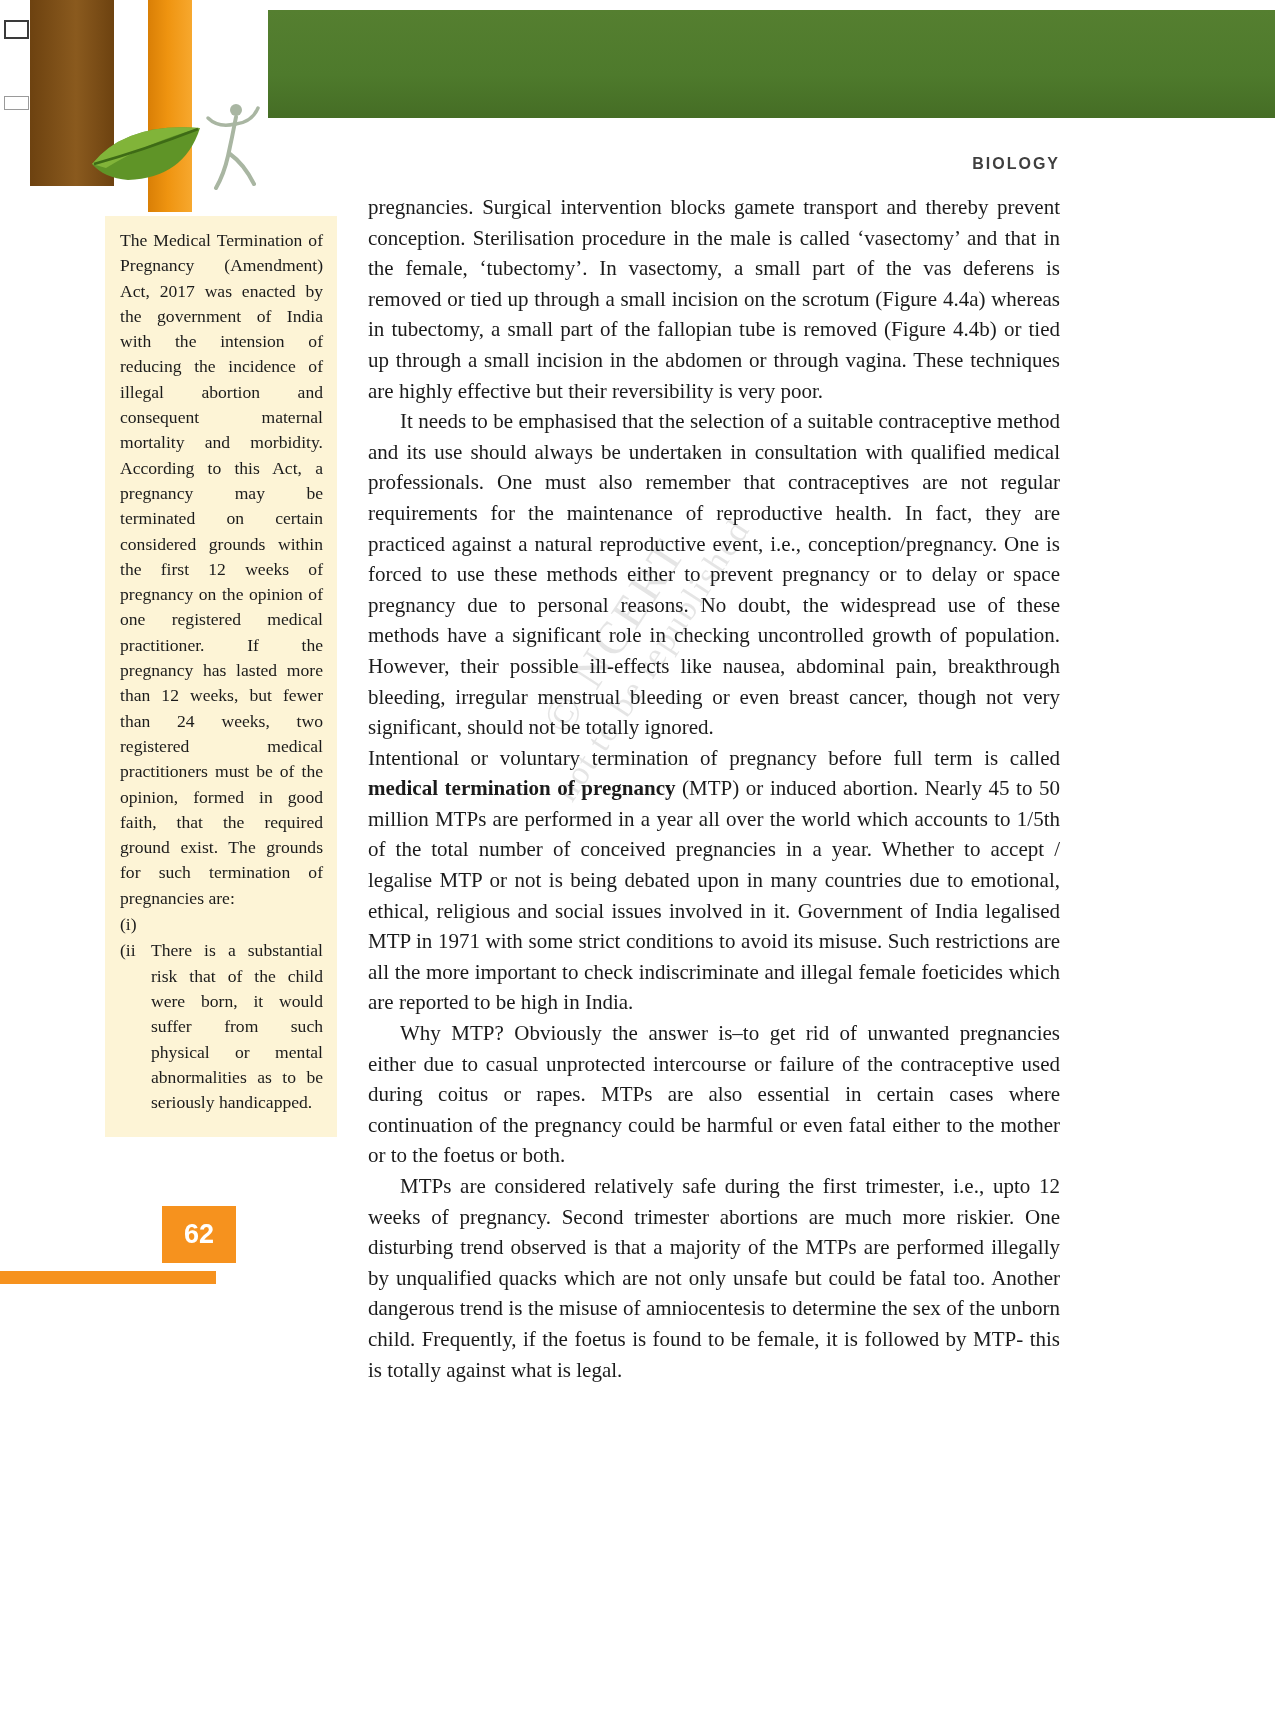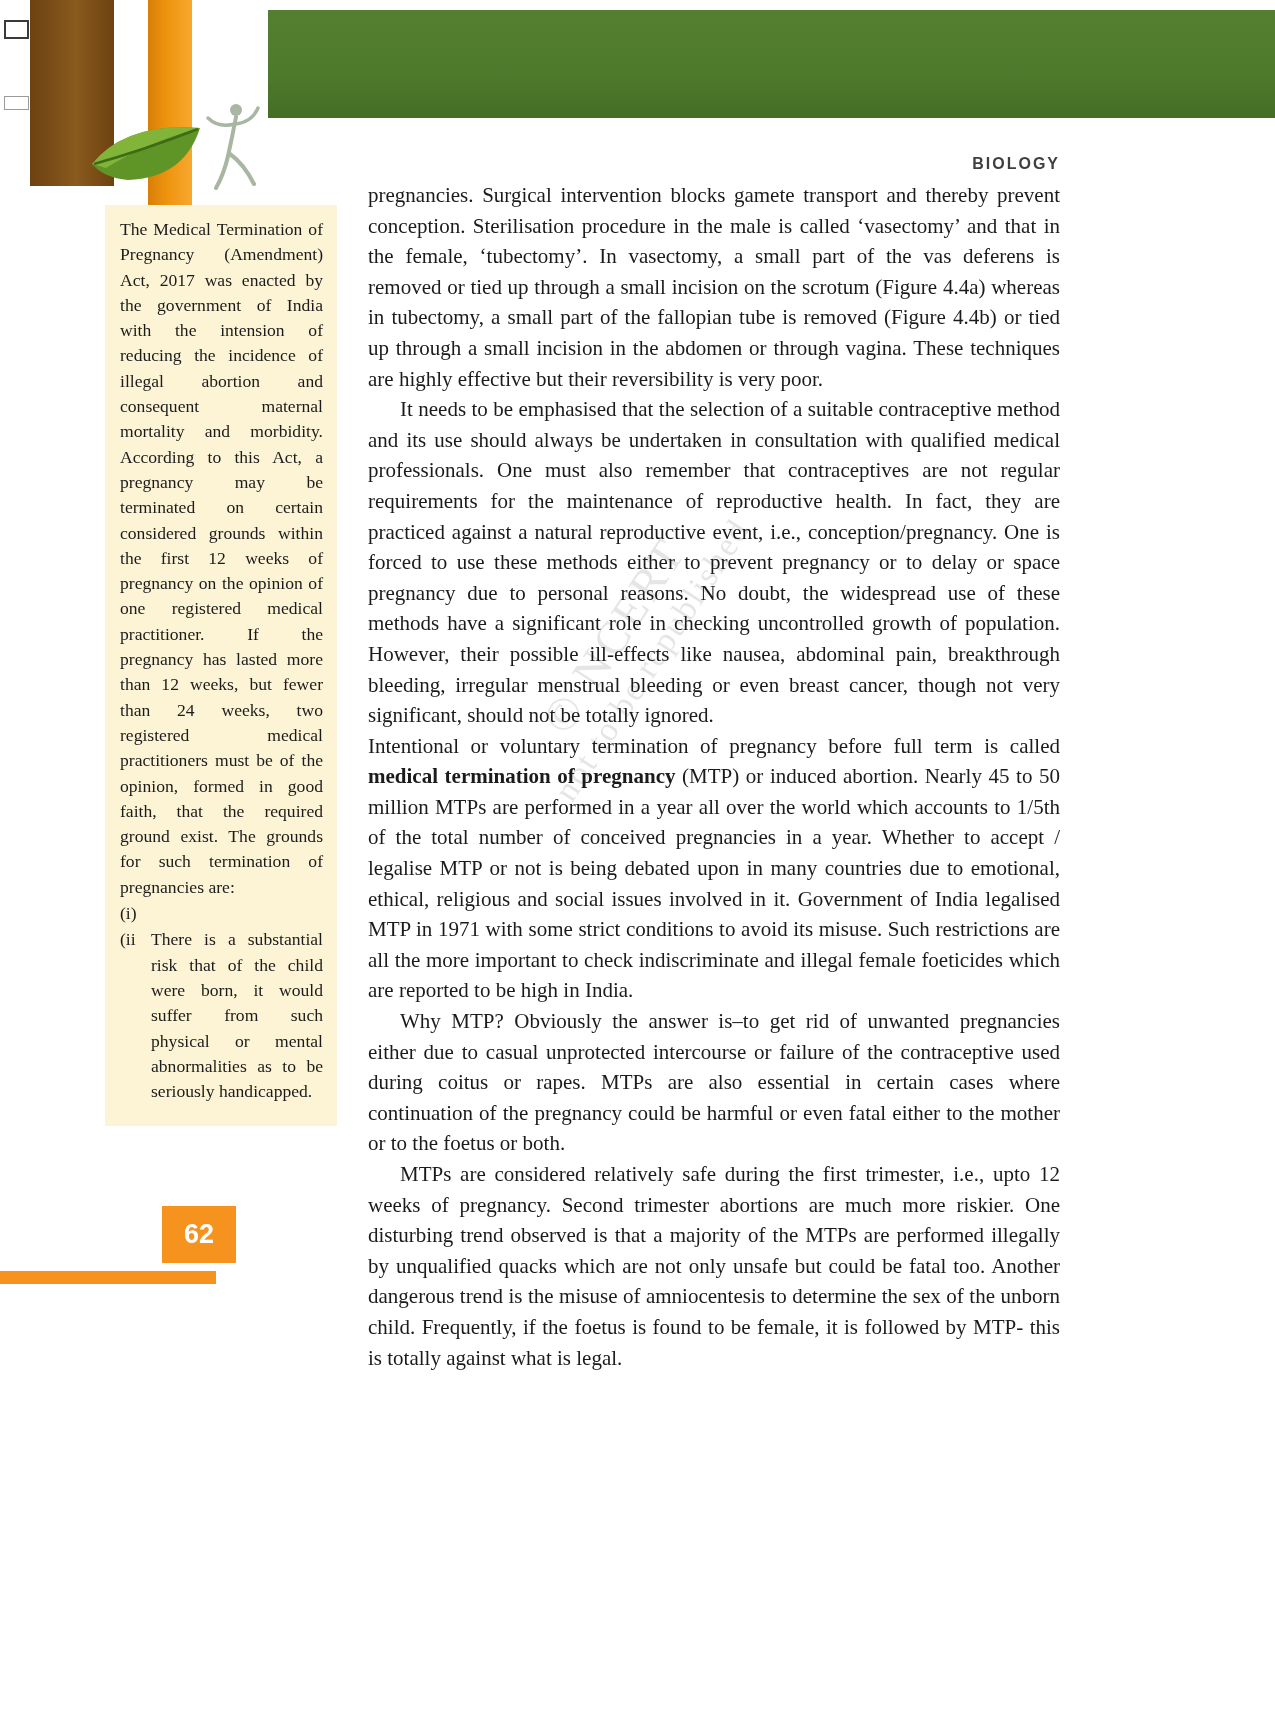--- a/index.html
+++ b/index.html
@@ -33,30 +33,30 @@
     color:#3f3f3f;font-weight:600;}
 
   
   .watermark{position:absolute;left:400px;top:600px;width:460px;z-index:0;
     transform:rotate(-57deg);transform-origin:center;
     color:#bdbdbd;opacity:.38;text-align:center;pointer-events:none;}
   .watermark .wline1{font-size:46px;letter-spacing:4px;}
   .watermark .wline2{font-size:34px;letter-spacing:2px;}
 
   
-  .sidebar{position:absolute;left:105px;top:205px;width:232px;z-index:1;
+  .sidebar{position:absolute;left:105px;top:216px;width:232px;z-index:1;
     background:var(--cream);padding:12px 14px 22px 15px;
     font-size:17.6px;line-height:25.3px;text-align:justify;}
   .sidebar p{margin:0;}
   .side-item{display:flex;margin-top:1px;}
   .side-item .lab{flex:none;width:31px;}
   .side-item .txt{flex:1;text-align:justify;}
 
   
-  .main{position:absolute;left:368px;top:180px;width:692px;z-index:1;
+  .main{position:absolute;left:368px;top:192px;width:692px;z-index:1;
     font-size:21px;line-height:30.6px;text-align:justify;}
   .main p{margin:0;}
   .main p.indent{text-indent:32px;}
   .heading{margin:16px 0 10px 0;color:var(--heading-green);
     font-size:25px;font-weight:bold;letter-spacing:.4px;line-height:1.2;}
   .heading .sc{font-variant:small-caps;}
 
   
   .pagenum-box{position:absolute;left:138px;top:1206px;width:74px;height:57px;z-index:2;
     background:var(--orange-page);color:#fff;display:flex;align-items:center;justify-content:center;

